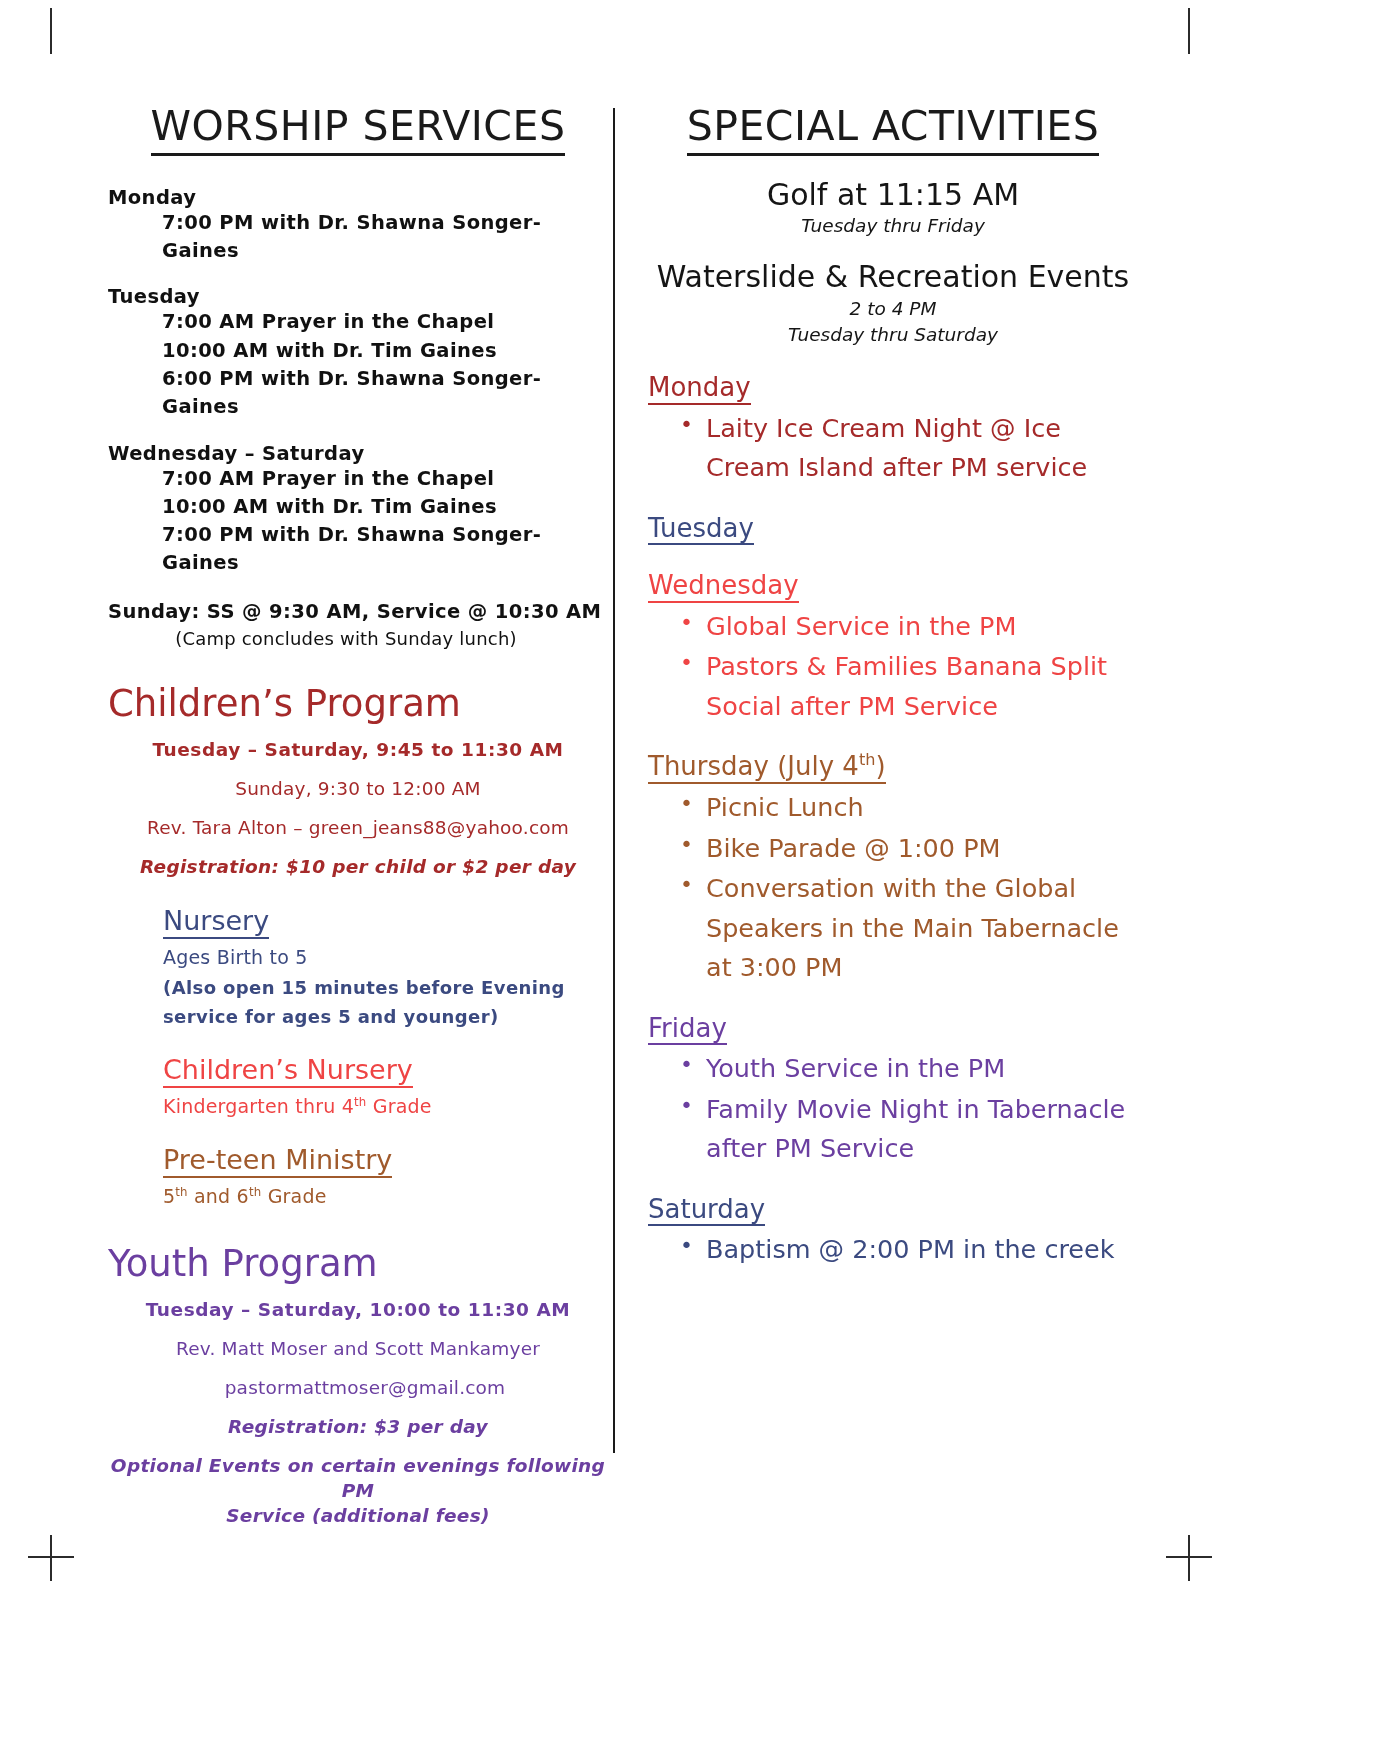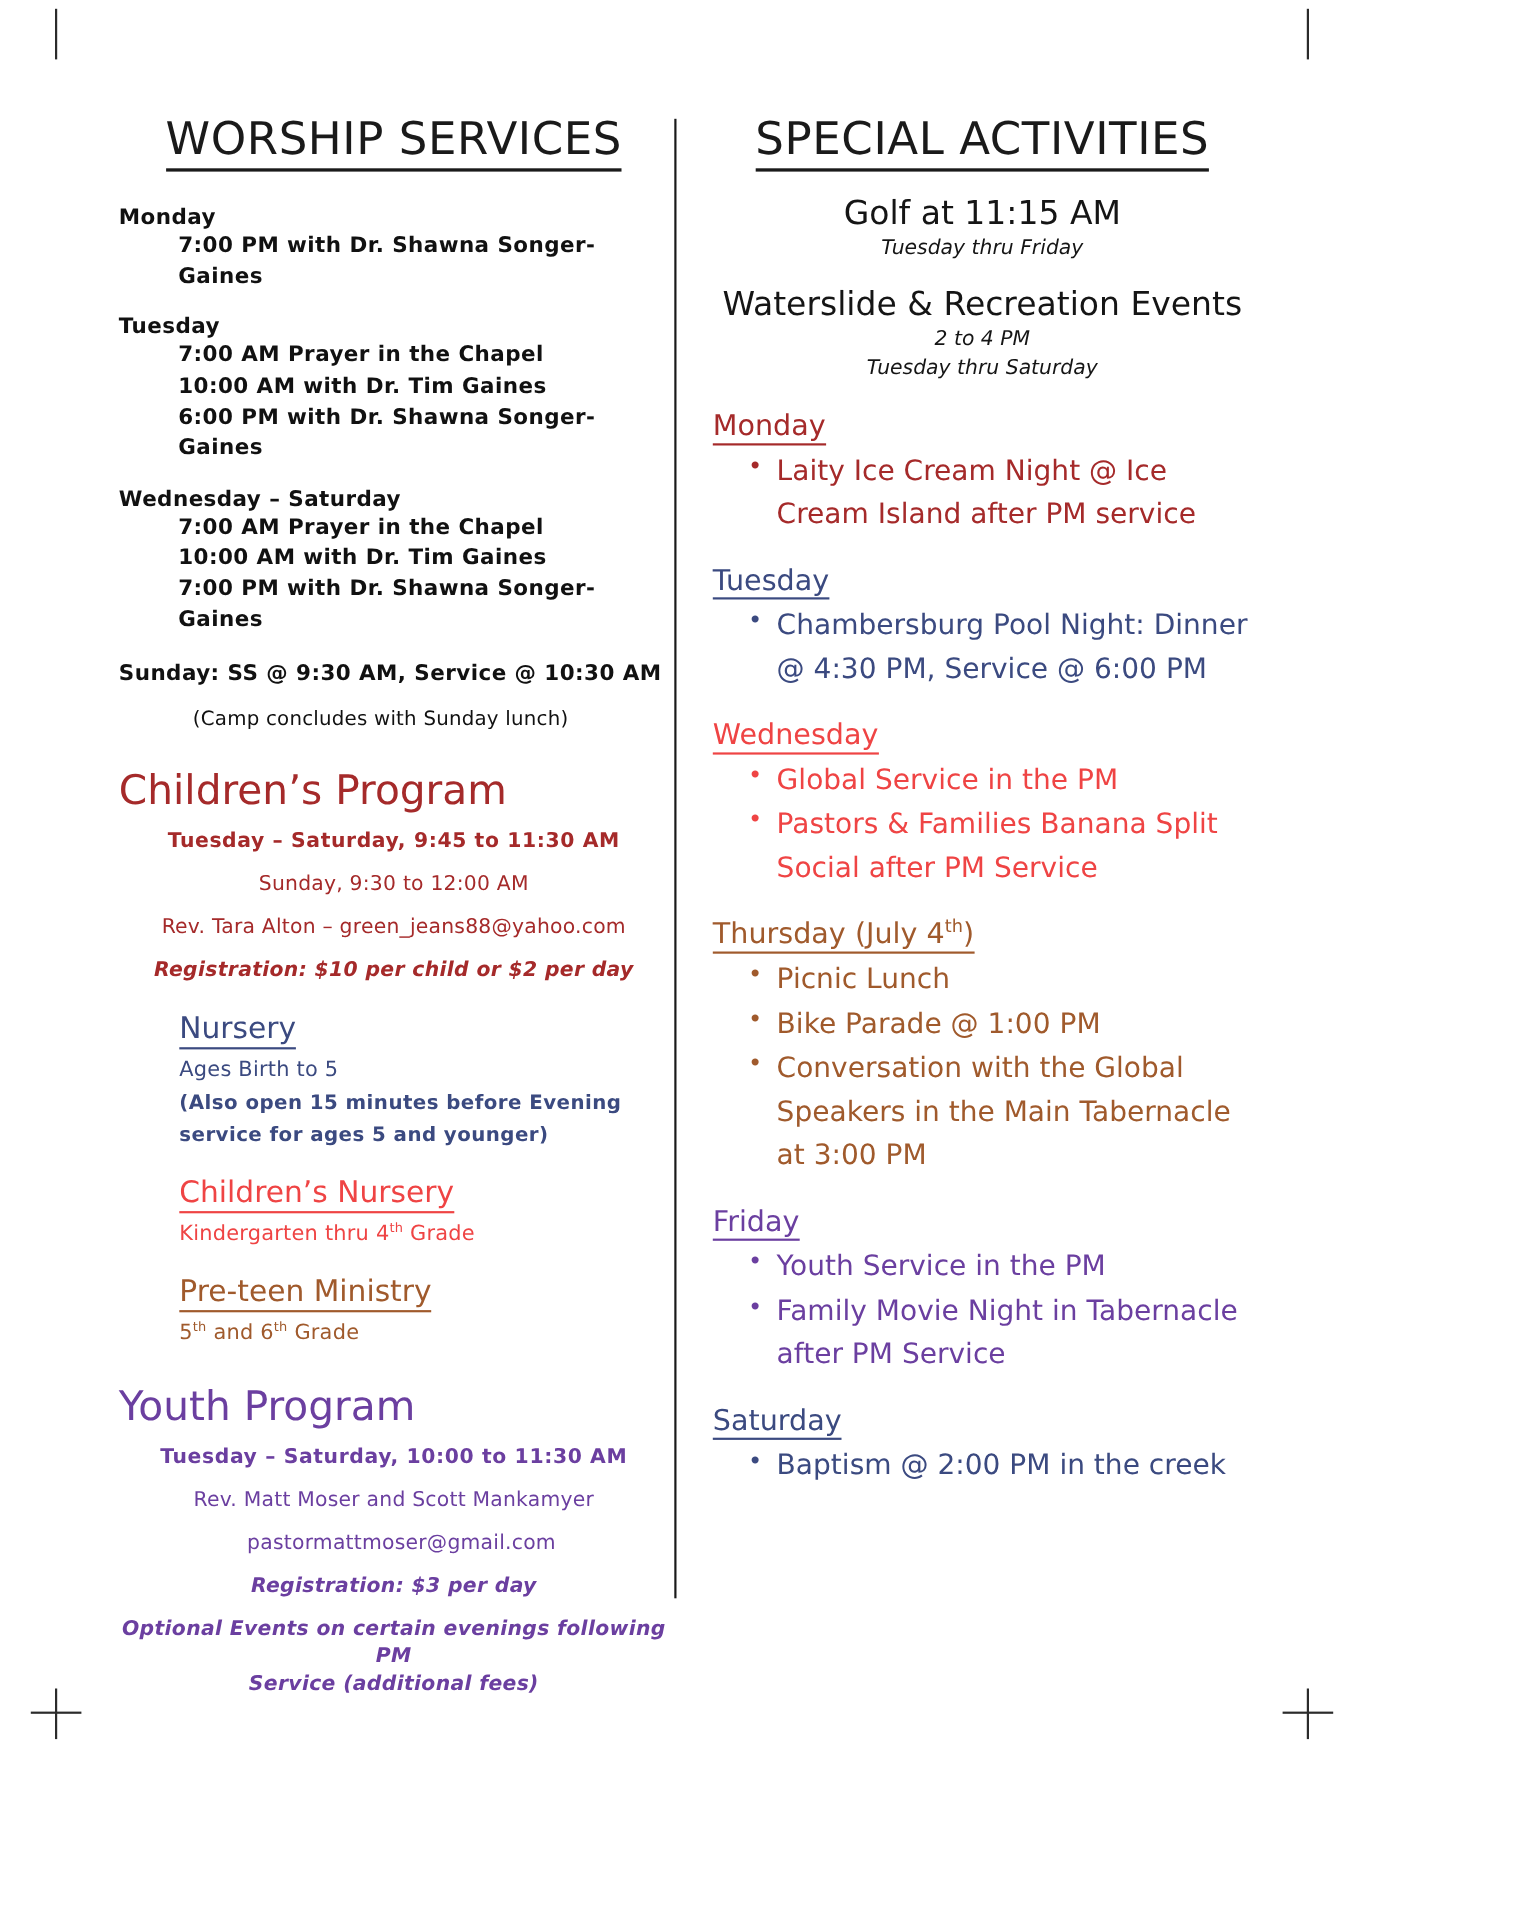--- a/index.html
+++ b/index.html
@@ -49,21 +49,21 @@
   .ws-day.first{margin-top:0;}
   .ws-line{
     font-size:19.5px;font-weight:bold;letter-spacing:0.4px;
     margin-left:54px;line-height:1.45;
   }
   .ws-sunday{
     font-size:19.5px;font-weight:bold;letter-spacing:0.4px;
     margin-top:22px;
   }
   .ws-note{
-    font-size:18px;text-align:center;margin-top:20px;letter-spacing:0.2px;
+    font-size:18px;text-align:center;margin-top:5px;letter-spacing:0.2px;
     padding-right:24px;
   }
 
   
   .prog-title{
     font-size:37px;line-height:1.12;font-weight:400;margin-top:34px;
   }
   .prog-line{font-size:18.5px;line-height:1.35;margin-top:14px;letter-spacing:0.2px;text-align:center;}
   .prog-line.bold{font-weight:bold;letter-spacing:0.55px;}
   .prog-line.ital{font-style:italic;font-weight:bold;letter-spacing:0.3px;}
@@ -200,23 +200,20 @@
 
       <div class="act-block">
         <div class="day-head c-red">Monday</div>
         <ul class="events c-red">
           <li>Laity Ice Cream Night @ Ice Cream Island after PM service</li>
         </ul>
       </div>
 
       <div class="act-block">
         <div class="day-head c-navy">Tuesday</div>
-        <ul class="events c-navy">
-          <li>Chambersburg Pool Night: Dinner @ 4:30 PM, Service @ 6:00 PM</li>
-        </ul>
       </div>
 
       <div class="act-block">
         <div class="day-head c-green">Wednesday</div>
         <ul class="events c-green">
           <li>Global Service in the PM</li>
           <li>Pastors &amp; Families Banana Split Social after PM Service</li>
         </ul>
       </div>
 

